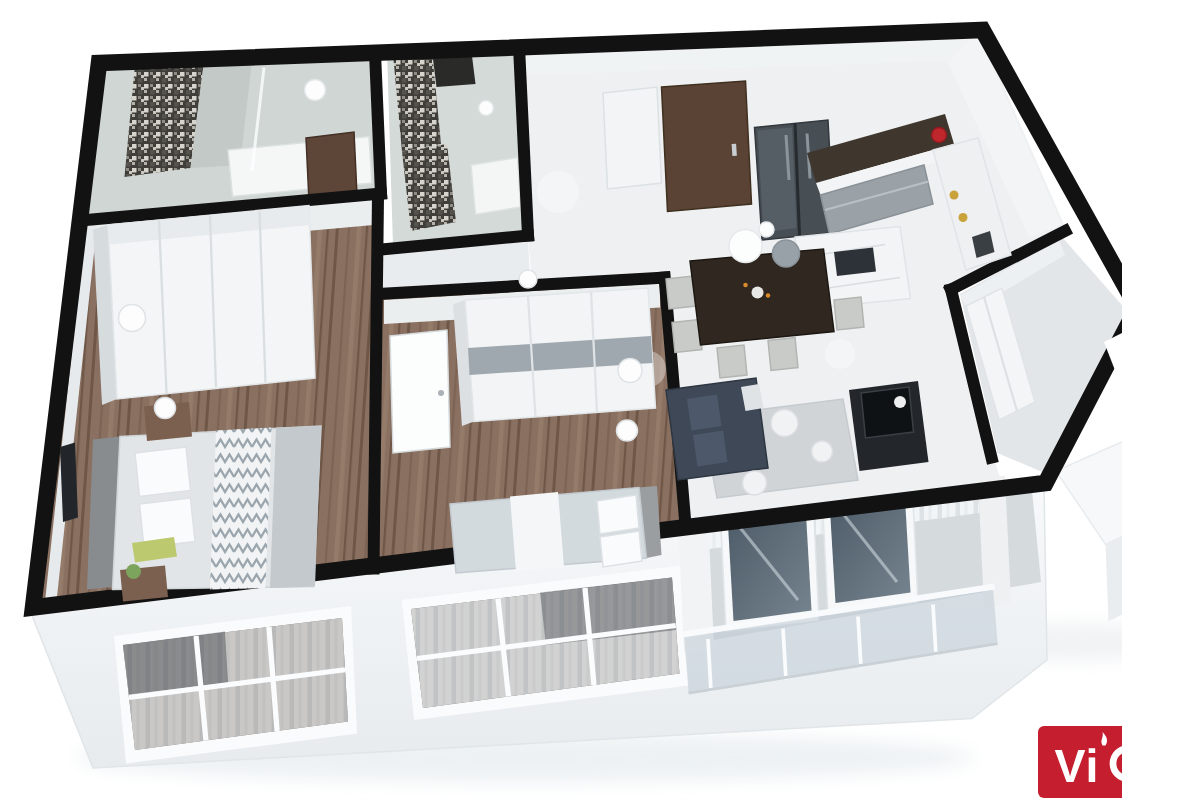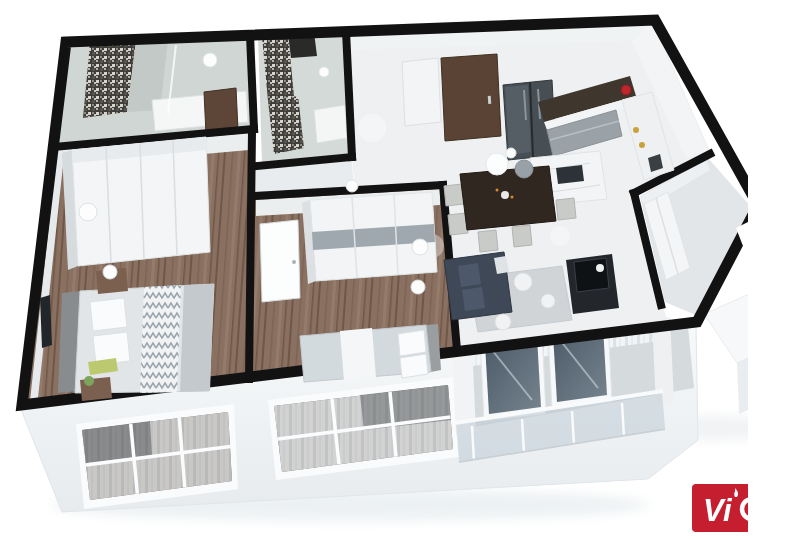--- a/index.html
+++ b/index.html
@@ -1,17 +1,17 @@
 <!DOCTYPE html>
 <html><head>
 <meta charset="utf-8">
 <style>
   html,body{margin:0;padding:0;background:#fff;}
   .stage{position:relative;width:748px;height:540px;overflow:hidden;background:#ef4444;
-         font-family:"Liberation Sans", sans-serif;font-style:italic;}
+         font-family:"Liberation Sans", sans-serif;}
   svg{display:block;}
   .logo-text{font-family:"Liberation Sans", sans-serif;font-weight:bold;font-size:31px;letter-spacing:0.5px;}
 </style>
 </head>
 <body>
 
 <div class="stage">
 <svg width="800" height="540" viewBox="0 0 800 540" xmlns="http://www.w3.org/2000/svg">
   <title>Isometric 3D render of a two-bedroom apartment: two mosaic-tiled bathrooms at top left, master bedroom and second bedroom with wood floors along the bottom, open kitchen with L-shaped counter and double-door fridge at top right, dining table with chairs and pendant lamps, living room with dark sofa and TV console, small utility room on the right, balcony with glass railing at bottom right, and a white street facade with paned windows showing curtains</title>
   <defs>

